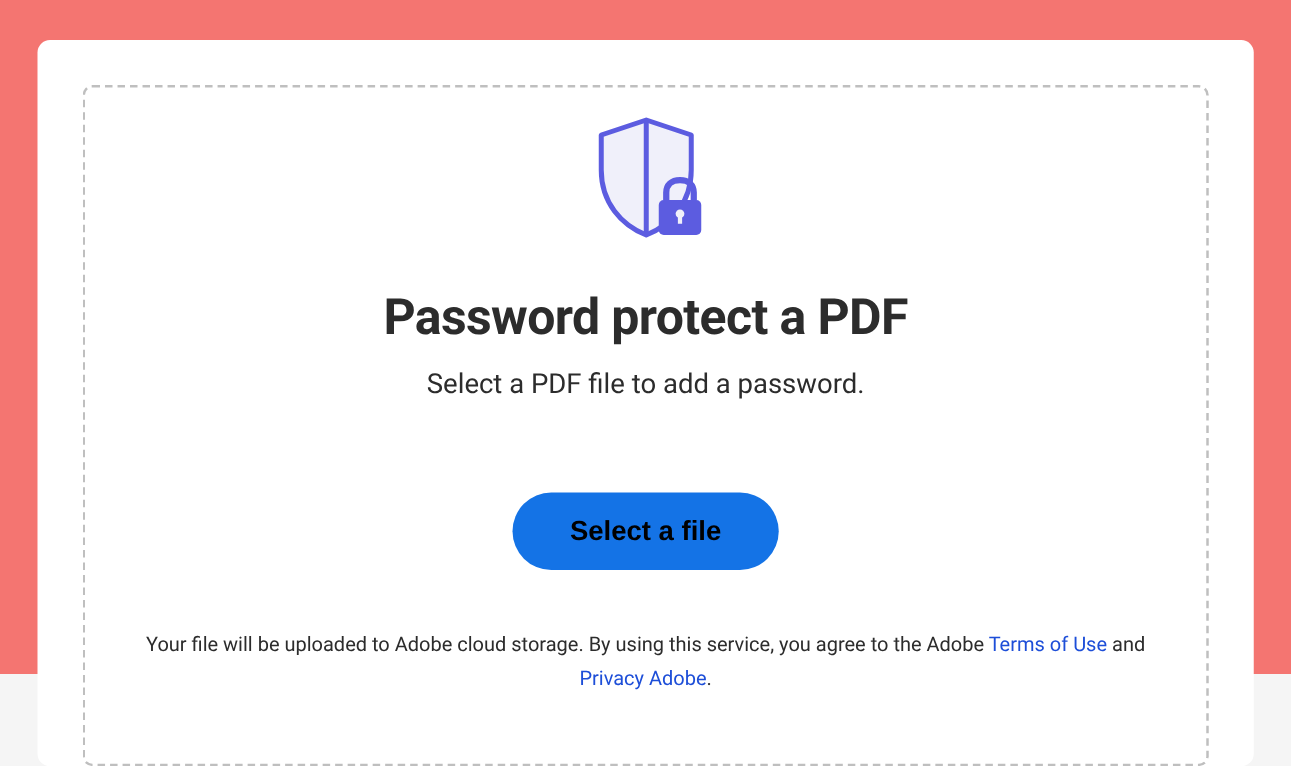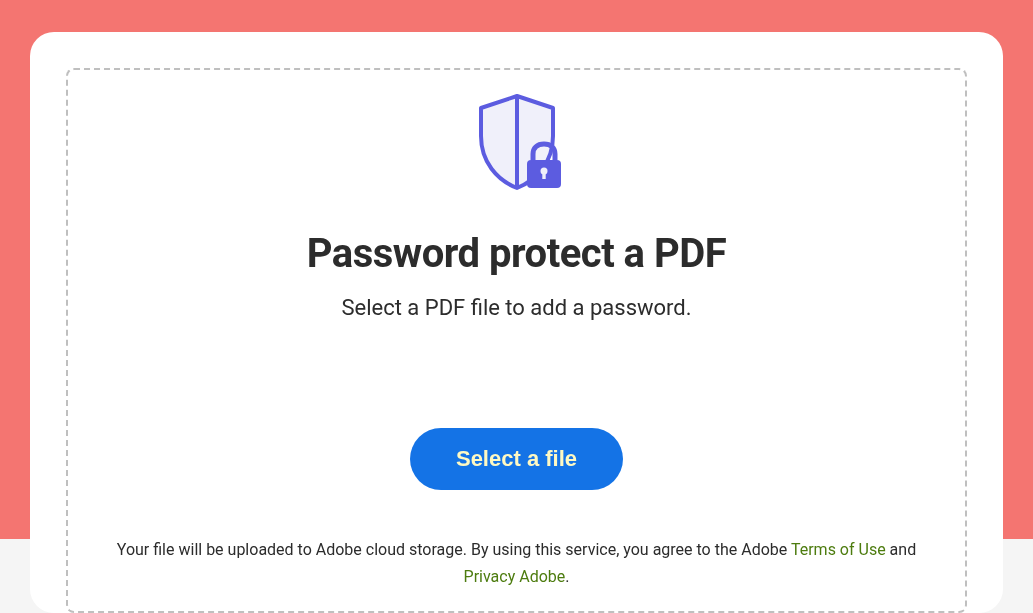--- a/index.html
+++ b/index.html
@@ -6,21 +6,21 @@
     body {
       font-family: -apple-system, BlinkMacSystemFont, "Segoe UI", Roboto, "Helvetica Neue", Arial, sans-serif;
       background: linear-gradient(to bottom, #f47571 0%, #f47571 88%, #f5f5f5 88%, #f5f5f5 100%);
       width: 1033px;
       height: 613px;
       overflow: hidden;
       padding: 32px 30px 0 30px;
     }
     .card {
       background: #ffffff;
-      border-radius: 24px;
+      border-radius: 10px;
       width: 100%;
       height: 100%;
       padding: 36px 36px 0 36px;
     }
     .dropzone {
       border: 2px dashed #bfbfbf;
       border-radius: 8px;
       width: 100%;
       height: 100%;
       display: flex;
@@ -40,42 +40,42 @@
       font-size: 40px;
       font-weight: 700;
       color: #2c2c2c;
       margin-bottom: 18px;
       letter-spacing: -0.5px;
     }
     .subtitle {
       font-size: 22px;
       font-weight: 400;
       color: #2c2c2c;
-      margin-bottom: 108px;
+      margin-bottom: 74px;
     }
     .select-btn {
       background: #1473E6;
-      color: #fef9c3;
+      color: #000000;
       border: none;
       border-radius: 36px;
       padding: 18px 46px;
       font-size: 22px;
       font-weight: 700;
       cursor: pointer;
       margin-bottom: 46px;
     }
     .legal {
       font-size: 16px;
       color: #2c2c2c;
       text-align: center;
       max-width: 800px;
       line-height: 1.7;
     }
     .legal a {
-      color: #4d7c0f;
+      color: #1d4ed8;
       text-decoration: none;
       cursor: pointer;
     }
   </style>
 </head>
 <body>
 
 <div class="card">
   <div class="dropzone">
     <div class="icon-wrap">

